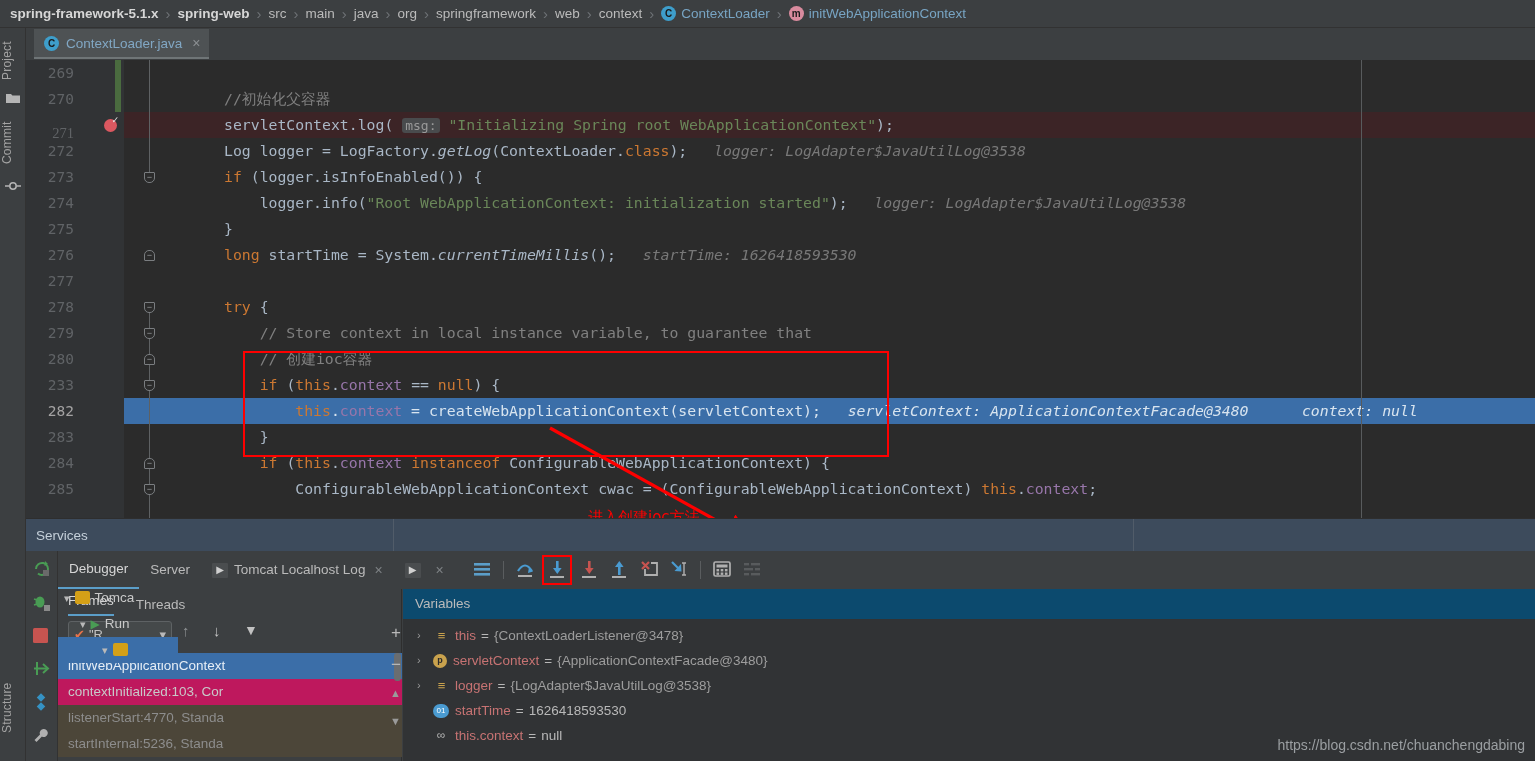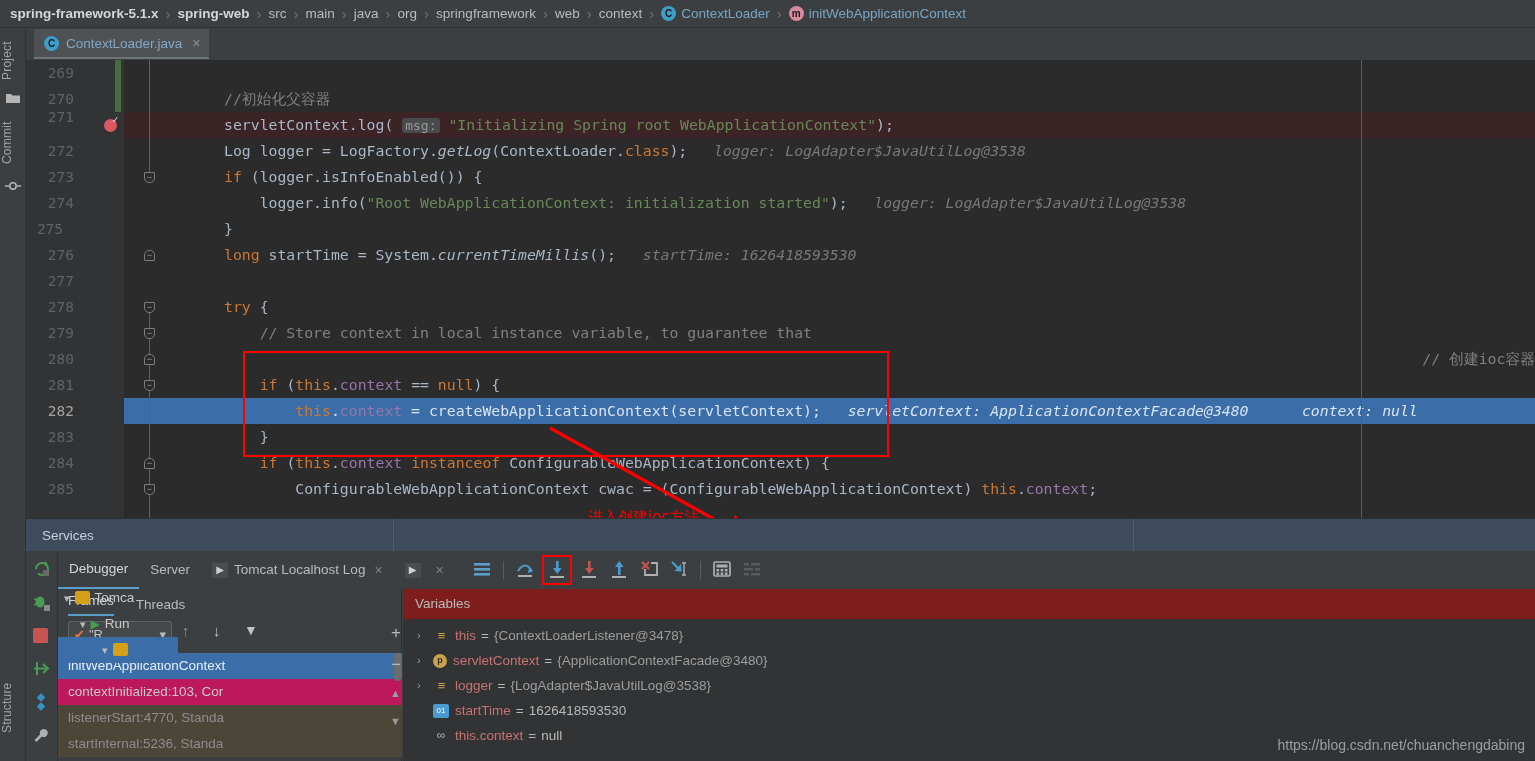--- a/index.html
+++ b/index.html
@@ -136,21 +136,21 @@
   }
 
   
   .svcbar {
     position: absolute; left: 26px; top: 518px; width: 1509px; height: 33px;
     background: #3d4b5c; border-top: 1px solid #2e2e2e;
     display: flex; align-items: center;
   }
   .svcbar .seg { height: 33px; border-right: 1px solid #515c69; }
   .svc-title {
-    width: 368px; padding-left: 16px; line-height: 33px;
+    width: 368px; padding-left: 10px; line-height: 33px;
     font-size: 13.5px; color: #c5d0da;
   }
 
   
   .debugpanel {
     position: absolute; left: 26px; top: 551px; width: 1509px; height: 210px;
     background: #3c3f41;
   }
   .dbg-left {
     position: absolute; left: 0; top: 0; width: 32px; height: 210px;
@@ -191,30 +191,30 @@
   .frame-item {
     height: 26px; line-height: 26px; padding-left: 10px;
     font-size: 13.5px; color: #c9c9c9; white-space: nowrap;
     background: #be185d;
   }
   .frame-item.sel { background: #3b6ea8; color: #e6eef6; }
   .frame-item.lib { background: #4c4639; color: #8d8d8d; }
 
   .vars-pane {
     position: absolute; left: 377px; top: 38px; width: 1132px; height: 172px;
-    background: #7f1d1d;
+    background: #0c4a6e;
   }
   .vars-header { height: 30px; line-height: 30px; padding-left: 12px; font-size: 13.5px; color: #bbbbbb; }
   .vars-list { position: absolute; left: 0; top: 30px; width: 1132px; height: 142px; background: #313335; padding-top: 4px; }
   .var-row { height: 25px; line-height: 25px; display: flex; align-items: center; padding-left: 14px; font-size: 13.5px; }
   .var-arrow { width: 16px; color: #9a9a9a; font-size: 11px; }
   .var-ico { width: 16px; height: 14px; margin-right: 6px; display: inline-flex; align-items: center; justify-content: center; font-size: 9px; border-radius: 2px; }
   .ic-field { background: transparent; color: #c9a24d; font-size: 13px; letter-spacing: -1px; }
   .ic-param { background: #c9a24d; color: #2b2b2b; border-radius: 50%; width: 14px; height: 14px; font-weight: bold; }
-  .ic-prim { background: #4a9bd1; color: #fff; font-size: 8px; font-weight: normal; }
+  .ic-prim { background: #4a9bd1; color: #fff; font-size: 8px; font-weight: normal; border-radius: 7px; }
   .ic-null { color: #b0b0b0; font-size: 12px; }
   .var-name { color: #c77373; }
   .var-eq { color: #b8b8b8; margin: 0 5px; }
   .var-val { color: #9d9d9d; }
   .var-val.num { color: #b8b8b8; }
 
   .watermark {
     position: absolute; right: 10px; bottom: 8px;
     font-size: 14px; color: #9b9fa2;
   }
@@ -301,50 +301,50 @@
       <span class="ico-class crumb-ico">C</span>
       <span>ContextLoader.java</span>
       <span class="tab-close">×</span>
     </div>
   </div>
 
   <div class="editor">
     <div class="gutter" id="gutter">
         <div class="gutter-line modified" style="top: 0px;">269</div>
         <div class="gutter-line modified" style="top: 26px;">270</div>
-        <div class="gutter-line" style="top: 44px;">271</div>
+        <div class="gutter-line" style="top: 60px; font-family: Liberation Serif, serif;">271</div>
         <div class="bp" style="top: 59px;"></div>
         <div class="gutter-line" style="top: 78px;">272</div>
         <div class="gutter-line" style="top: 104px;">273</div>
         <div class="gutter-line" style="top: 130px;">274</div>
-        <div class="gutter-line" style="top: 156px; text-align: center;">275</div>
+        <div class="gutter-line" style="top: 156px;">275</div>
         <div class="gutter-line" style="top: 182px;">276</div>
         <div class="gutter-line" style="top: 208px;">277</div>
         <div class="gutter-line" style="top: 234px;">278</div>
         <div class="gutter-line" style="top: 260px;">279</div>
         <div class="gutter-line" style="top: 286px;">280</div>
-        <div class="gutter-line" style="top: 312px;">281</div>
+        <div class="gutter-line" style="top: 312px;">233</div>
         <div class="gutter-line current" style="top: 338px;">282</div>
         <div class="gutter-line" style="top: 364px;">283</div>
         <div class="gutter-line" style="top: 390px;">284</div>
         <div class="gutter-line" style="top: 416px;">285</div>
       </div>
     <div id="code-lines">
         <div class="coderow" style="top: 0px;"><span class="txt"></span></div>
         <div class="coderow" style="top: 26px;"><span class="txt"><span class="cmt">//初始化父容器</span></span></div>
         <div class="coderow row-bp" style="top: 52px;"><span class="txt"><span class="mth">servletContext</span>.<span class="mth">log</span>( <span class="paramhint">msg:</span> <span class="str">"Initializing Spring root WebApplicationContext"</span>);</span></div>
         <div class="coderow" style="top: 78px;"><span class="txt">Log logger = LogFactory.<span class="sfld">getLog</span>(ContextLoader.<span class="kw">class</span>);</span><span class="hint">   logger: LogAdapter$JavaUtilLog@3538</span></div>
         <div class="coderow" style="top: 104px;"><span class="txt"><span class="kw">if</span> (logger.isInfoEnabled()) {</span></div>
         <div class="coderow" style="top: 130px;"><span class="txt">    logger.info(<span class="str">"Root WebApplicationContext: initialization started"</span>);</span><span class="hint">   logger: LogAdapter$JavaUtilLog@3538</span></div>
         <div class="coderow" style="top: 156px;"><span class="txt">}</span></div>
         <div class="coderow" style="top: 182px;"><span class="txt"><span class="kw">long</span> startTime = System.<span class="sfld">currentTimeMillis</span>();</span><span class="hint">   startTime: 1626418593530</span></div>
         <div class="coderow" style="top: 208px;"><span class="txt"></span></div>
         <div class="coderow" style="top: 234px;"><span class="txt"><span class="kw">try</span> {</span></div>
         <div class="coderow" style="top: 260px;"><span class="txt">    <span class="cmt">// Store context in local instance variable, to guarantee that</span></span></div>
-        <div class="coderow" style="top: 286px; text-align: right;"><span class="txt">    <span class="cmt">// 创建ioc容器</span></span></div>
+        <div class="coderow" style="top: 286px;"><span class="txt">    <span class="cmt">// 创建ioc容器</span></span></div>
         <div class="coderow" style="top: 312px;"><span class="txt">    <span class="kw">if</span> (<span class="kw">this</span>.<span class="fld">context</span> == <span class="kw">null</span>) {</span></div>
         <div class="coderow row-exec" style="top: 338px;"><span class="txt">        <span class="kw">this</span>.<span class="fld">context</span> = createWebApplicationContext(servletContext);</span><span class="hint">   servletContext: ApplicationContextFacade@3480      context: null</span></div>
         <div class="coderow" style="top: 364px;"><span class="txt">    }</span></div>
         <div class="coderow" style="top: 390px;"><span class="txt">    <span class="kw">if</span> (<span class="kw">this</span>.<span class="fld">context</span> <span class="kw">instanceof</span> ConfigurableWebApplicationContext) {</span></div>
         <div class="coderow" style="top: 416px;"><span class="txt">        ConfigurableWebApplicationContext cwac = (ConfigurableWebApplicationContext) <span class="kw">this</span>.<span class="fld">context</span>;</span></div>
       </div>
     <div class="rmargin"></div>
 
     <div class="foldbar" style="top:0px;height:120px;"></div>
     <div class="foldmark open" style="top:112px;">−</div>

